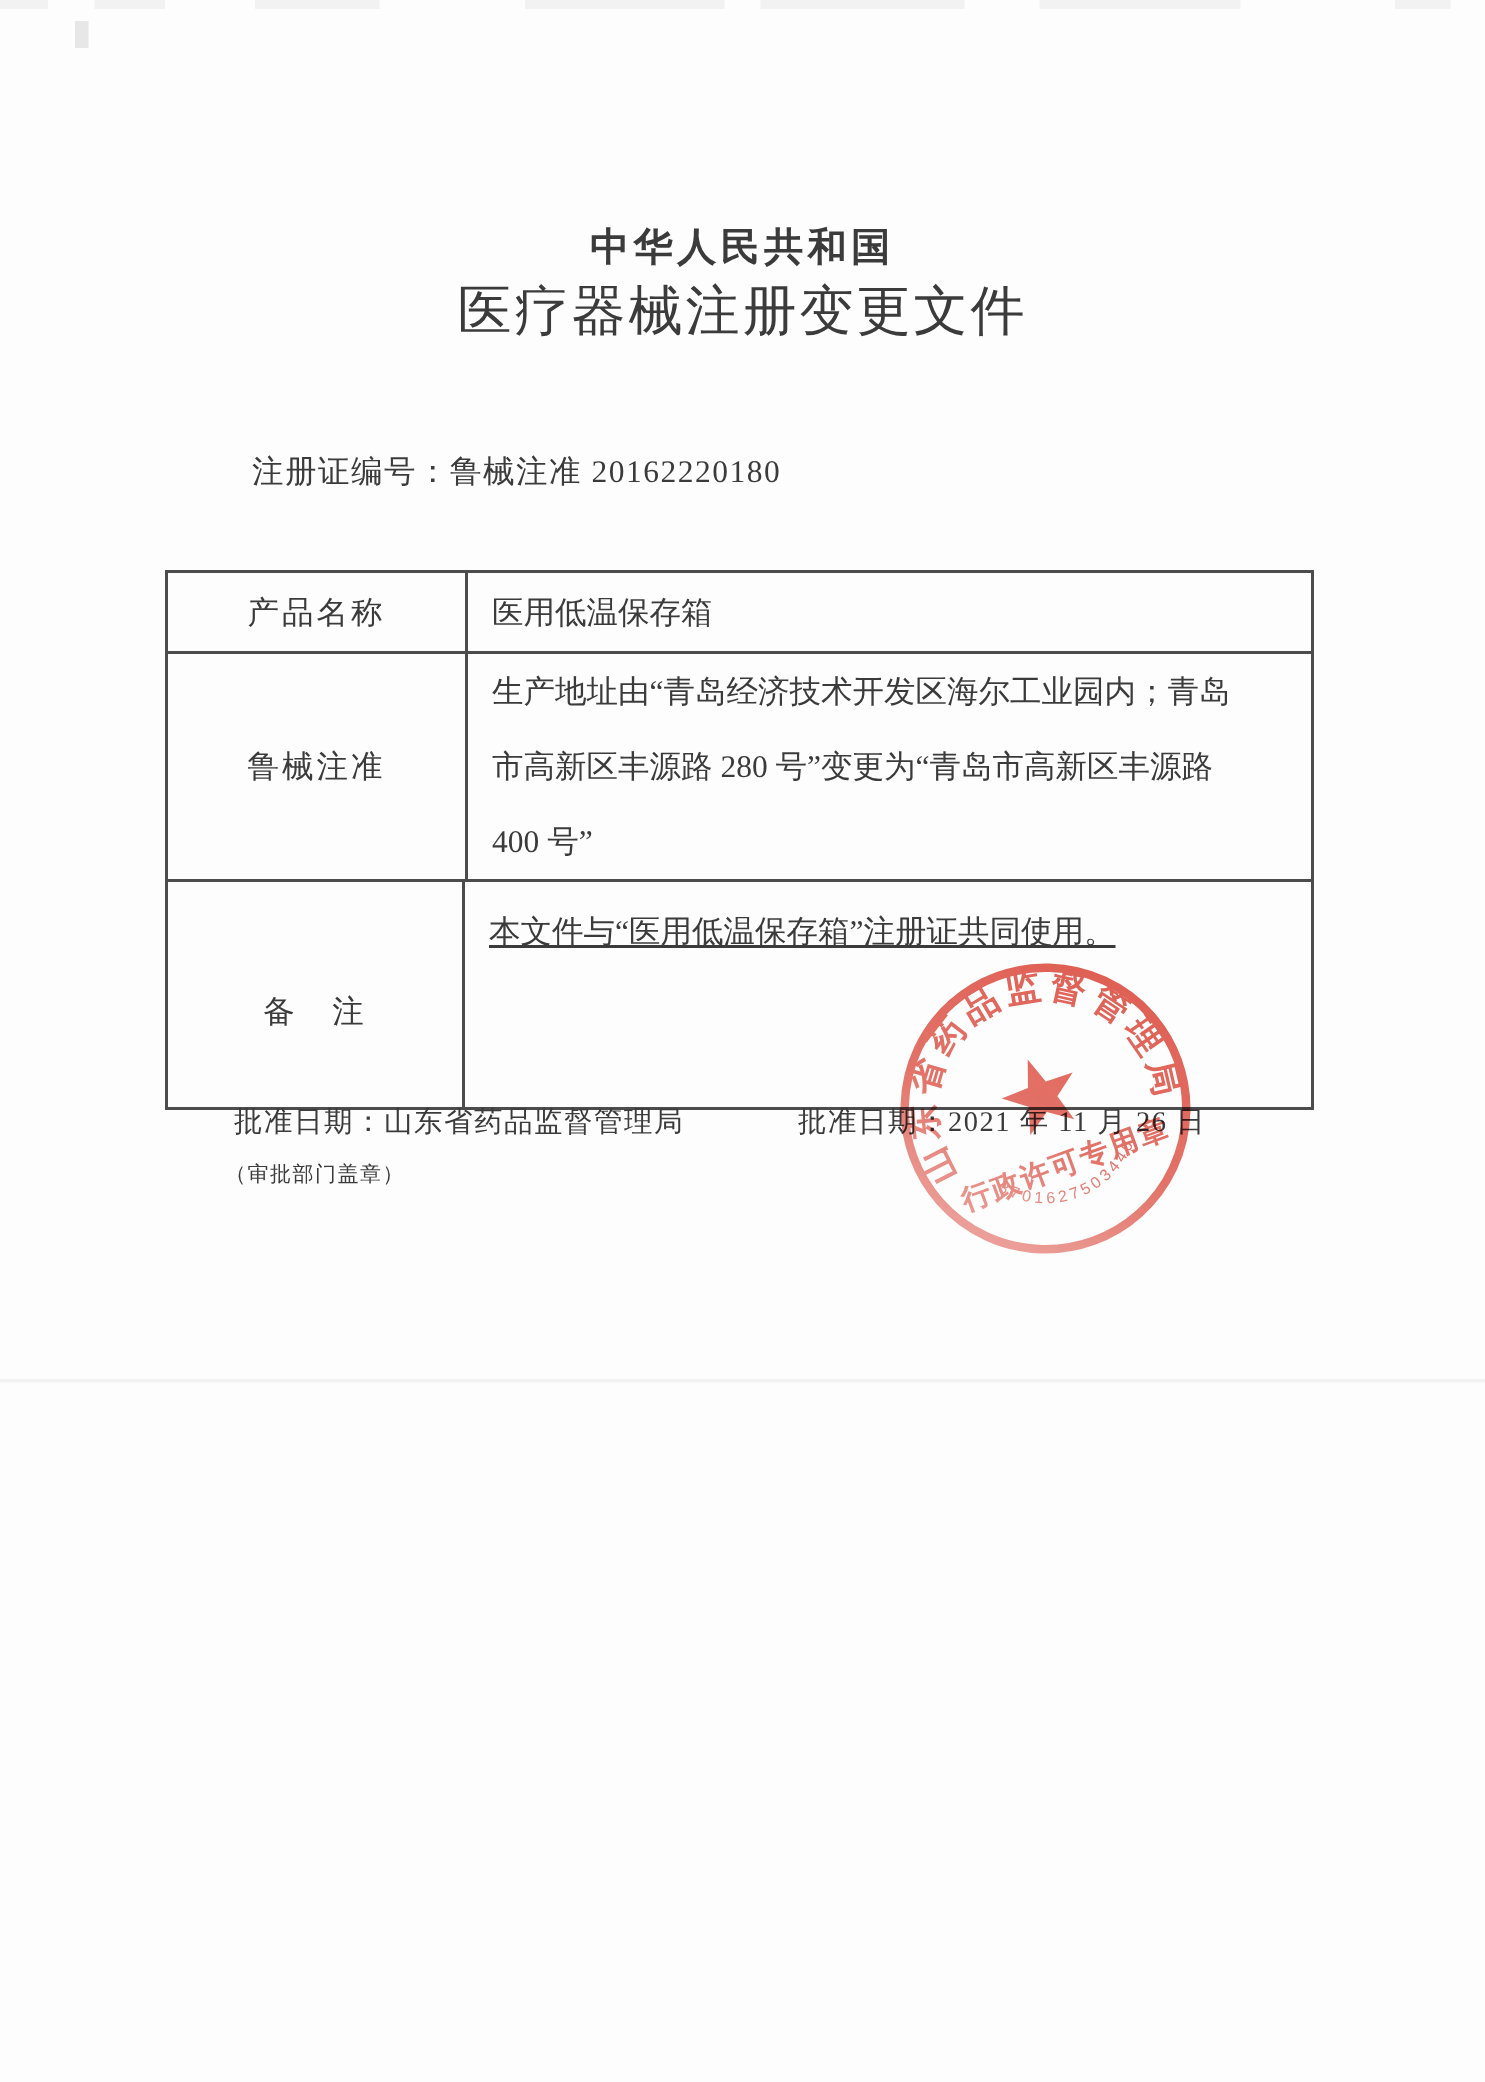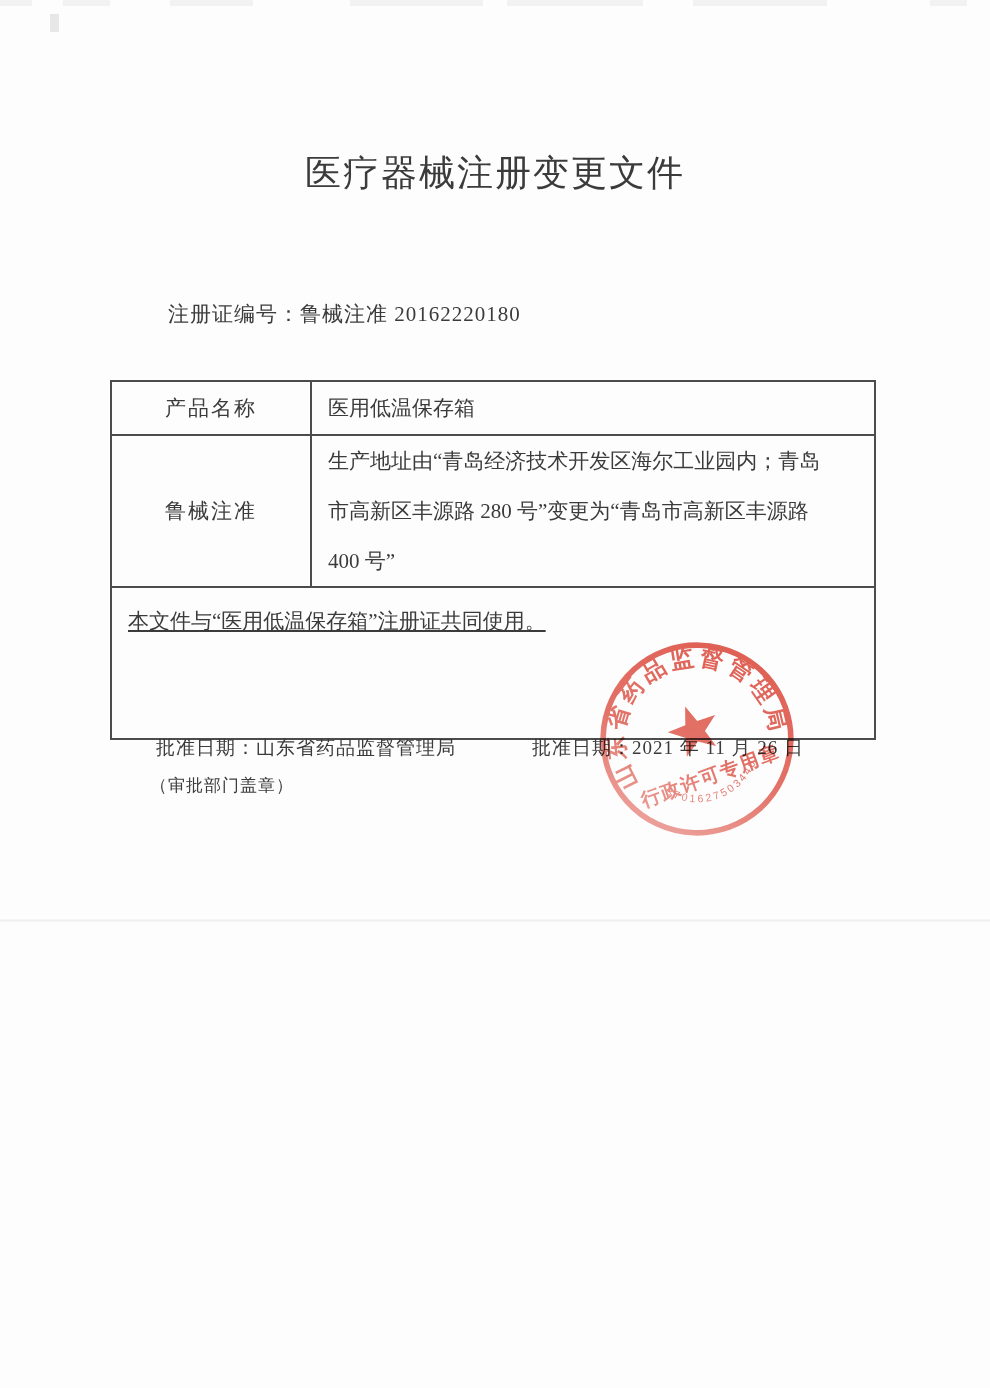--- a/index.html
+++ b/index.html
@@ -40,21 +40,21 @@
   .row-1{height:52px;}
   .row-1 .t-content{display:flex;align-items:center;}
   .row-2{height:150px;}
   .row-2 .t-content{display:flex;flex-direction:column;justify-content:center;border-radius:12px;}
   .row-2 .t-content div{line-height:50px;white-space:nowrap;}
   .row-3{height:150px;}
   .row-3 .t-content{padding-top:8px;line-height:50px;text-decoration:underline;}
   .row-3 .t-label{align-items:flex-start;padding-top:72px;box-sizing:border-box;}
 
   .footer-dept{position:absolute;left:156px;top:735px;font-size:19px;letter-spacing:1px;}
-  .footer-seal-note{position:absolute;left:150px;top:774px;font-size:17px;letter-spacing:1px;}
+  .footer-seal-note{position:absolute;left:150px;top:774px;font-size:14px;letter-spacing:1px;}
   .footer-date{position:absolute;left:532px;top:735px;font-size:19px;letter-spacing:1px;}
 
   .stamp{
     position:absolute;left:595px;top:637px;width:204px;height:204px;
     transform:rotate(-20deg);
     mix-blend-mode:multiply;
     opacity:0.92;
   }
   .stamp svg{display:block;width:100%;height:100%;}
 </style>
@@ -68,20 +68,21 @@
   <div class="artifact" style="left:170px;top:0;width:83px;height:6px"></div>
   <div class="artifact" style="left:350px;top:0;width:133px;height:6px"></div>
   <div class="artifact" style="left:507px;top:0;width:136px;height:6px"></div>
   <div class="artifact" style="left:693px;top:0;width:134px;height:6px"></div>
   <div class="artifact" style="left:930px;top:0;width:37px;height:6px"></div>
   <div class="artifact dark" style="left:50px;top:14px;width:9px;height:18px"></div>
 
   <div class="fold-line"></div>
 
   <div class="title-block">
+    <div class="title-line1">中华人民共和国</div>
     <div class="title-line2">医疗器械注册变更文件</div>
   </div>
 
   <div class="reg-line">注册证编号：鲁械注准 20162220180</div>
 
   <div class="doc-table">
     <div class="t-row row-1">
       <div class="t-label">产品名称</div>
       <div class="t-content">
         <div>医用低温保存箱</div>
@@ -89,20 +90,21 @@
     </div>
     <div class="t-row row-2">
       <div class="t-label">鲁械注准</div>
       <div class="t-content">
         <div>生产地址由“青岛经济技术开发区海尔工业园内；青岛</div>
         <div>市高新区丰源路 280 号”变更为“青岛市高新区丰源路</div>
         <div>400 号”</div>
       </div>
     </div>
     <div class="t-row row-3">
+      <div class="t-label">备　注</div>
       <div class="t-content">
         <div>本文件与“医用低温保存箱”注册证共同使用。</div>
       </div>
     </div>
   </div>
 
   <div class="footer-dept">批准日期：山东省药品监督管理局</div>
   <div class="footer-seal-note">（审批部门盖章）</div>
   <div class="footer-date">批准日期：2021 年 11 月 26 日</div>
 

